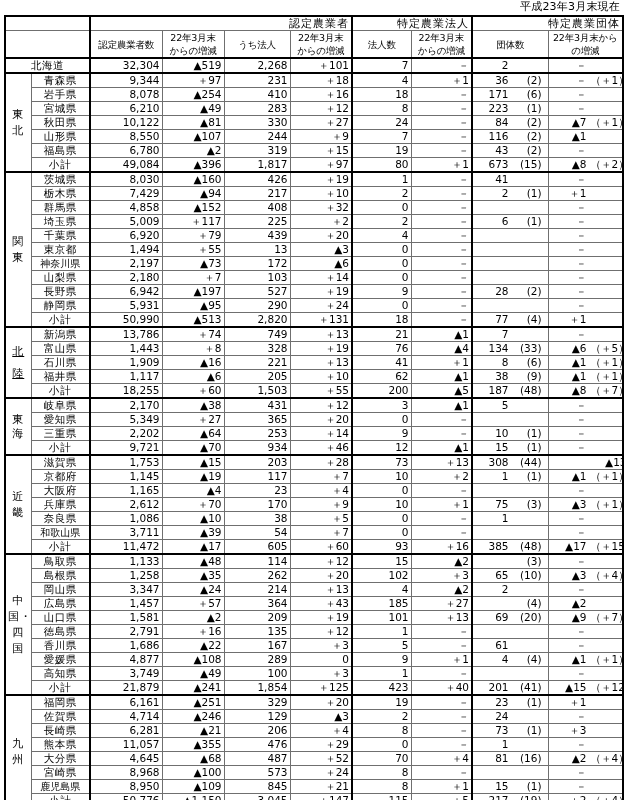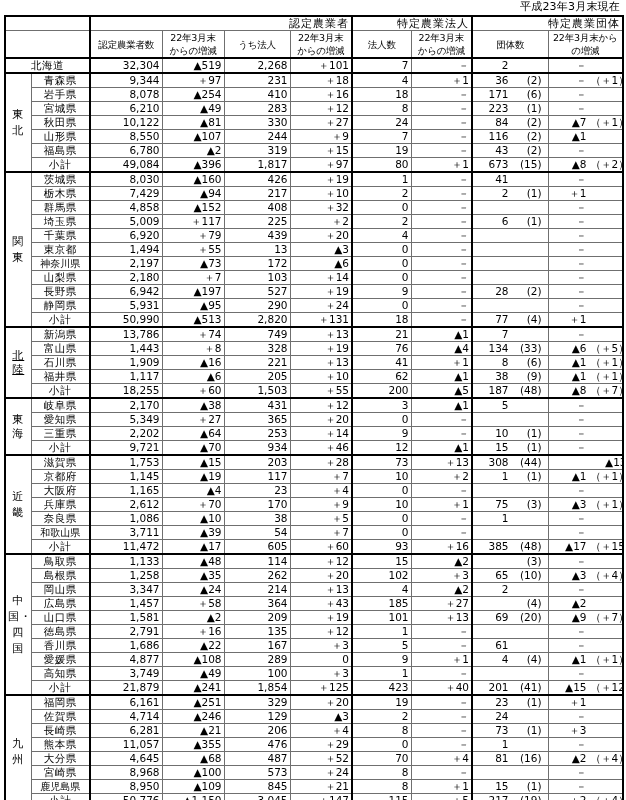--- a/index.html
+++ b/index.html
@@ -569,21 +569,21 @@
             </div>
           </td>
           <td class="pair wideb br-thick">
             <div class="pw">
               <span class="a" style="flex: 0 0 36px;">＋1</span>
               <span class="b" style="flex: 1 1 auto; text-align: left; padding-left: 1px;"></span>
             </div>
           </td>
         </tr>
         <tr>
-          <td class="region bl-thick bt-thick" rowspan="5" style="writing-mode: horizontal-tb; word-break: break-all; white-space: normal; line-height: 14px; text-decoration: underline;">北陸</td>
+          <td class="region bl-thick bt-thick" rowspan="5" style="writing-mode: horizontal-tb; word-break: break-all; white-space: normal; line-height: 22px; text-decoration: underline;">北陸</td>
           <td class="pref bt-thick">新潟県</td>
           <td class="num bl-thick bt-thick">13,786</td>
           <td class="num  bt-thick">＋74</td>
           <td class="num  bt-thick">749</td>
           <td class="num  bt-thick">＋13</td>
           <td class="num bl-thick bt-thick">21</td>
           <td class="num  bt-thick">▲1</td>
           <td class="pair bl-thick bt-thick">
             <div class="pw">
               <span class="a">7</span>
@@ -974,21 +974,21 @@
           <td class="pair wideb br-thick">
             <div class="pw">
               <span class="a" style="flex: 0 0 36px;">－</span>
               <span class="b" style="flex: 1 1 auto; text-align: left; padding-left: 1px;"></span>
             </div>
           </td>
         </tr>
         <tr>
           <td class="pref">広島県</td>
           <td class="num bl-thick">1,457</td>
-          <td class="num ">＋58</td>
+          <td class="num ">＋57</td>
           <td class="num ">364</td>
           <td class="num ">＋43</td>
           <td class="num bl-thick">185</td>
           <td class="num ">＋27</td>
           <td class="pair bl-thick">
             <div class="pw">
               <span class="a"></span>
               <span class="b">(4)</span>
             </div>
           </td>

